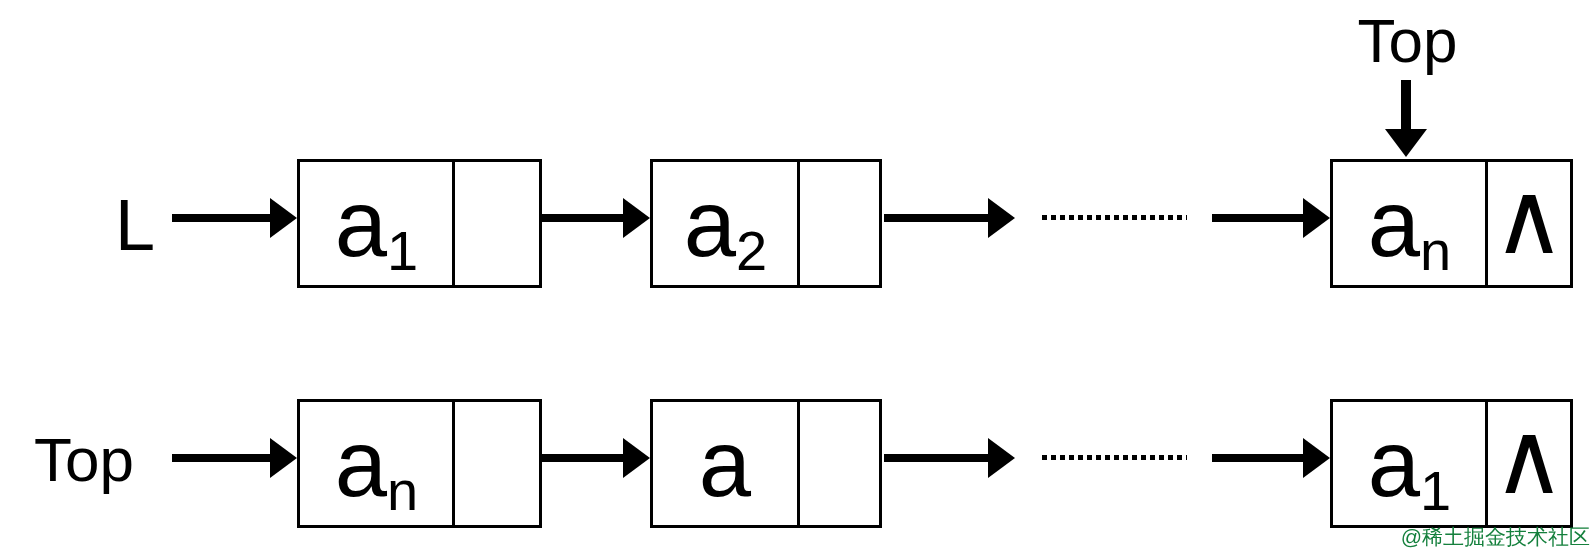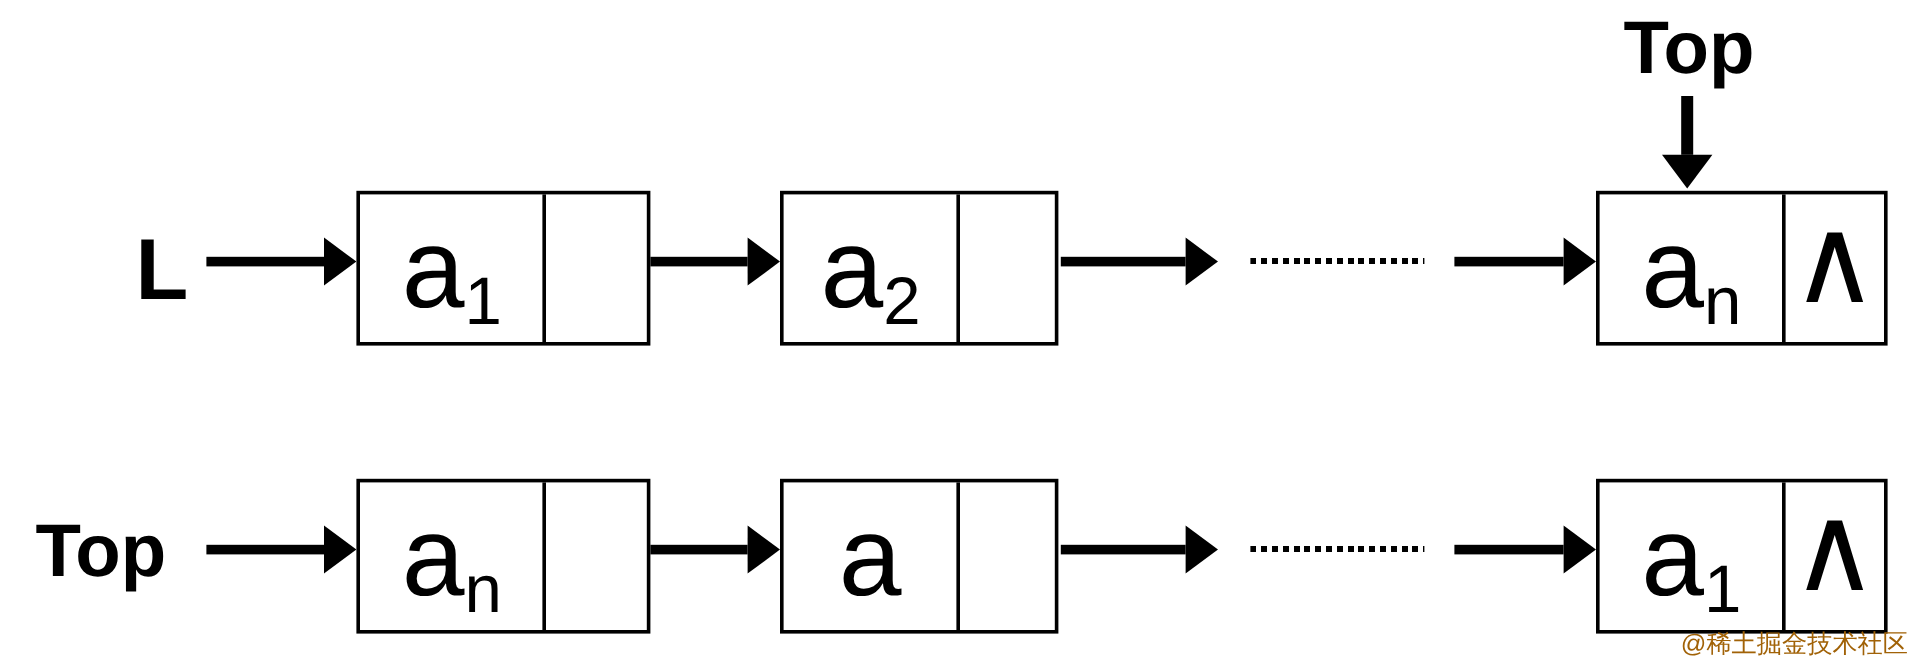--- a/index.html
+++ b/index.html
@@ -3,21 +3,21 @@
 <meta charset="utf-8">
 <style>
   html,body { margin:0; padding:0; background:#ffffff; }
   .canvas {
     position:relative; width:1594px; height:551px;
     background:#ffffff; overflow:hidden;
     font-family:"Liberation Sans", sans-serif; color:#000;
   }
   
   .plain-label {
-    position:absolute; font-weight:bold; line-height:1;
+    position:absolute; font-weight:normal; line-height:1;
     text-align:center; white-space:nowrap;
   }
   
   .node {
     position:absolute; display:flex; box-sizing:border-box;
     border:3px solid #000; background:#fff;
   }
   .cell-data {
     flex:1; display:flex; align-items:center; justify-content:center;
     overflow:hidden;
@@ -48,21 +48,21 @@
     border-right:21px solid transparent;
   }
   
   .dotted {
     position:absolute; height:5px;
     background-image:repeating-linear-gradient(90deg,#000 0 5px,transparent 5px 9px);
   }
   
   .watermark {
     position:absolute; right:4px; bottom:2px;
-    font-size:21px; line-height:1.2; color:#a16207;
+    font-size:21px; line-height:1.2; color:#15803d;
     font-weight:normal; white-space:nowrap;
   }
 </style>
 </head>
 <body>
 
 <div class="canvas">
 
   <div class="plain-label" style="left:95px; top:189px; width:80px; font-size:72px;">L</div>
 

